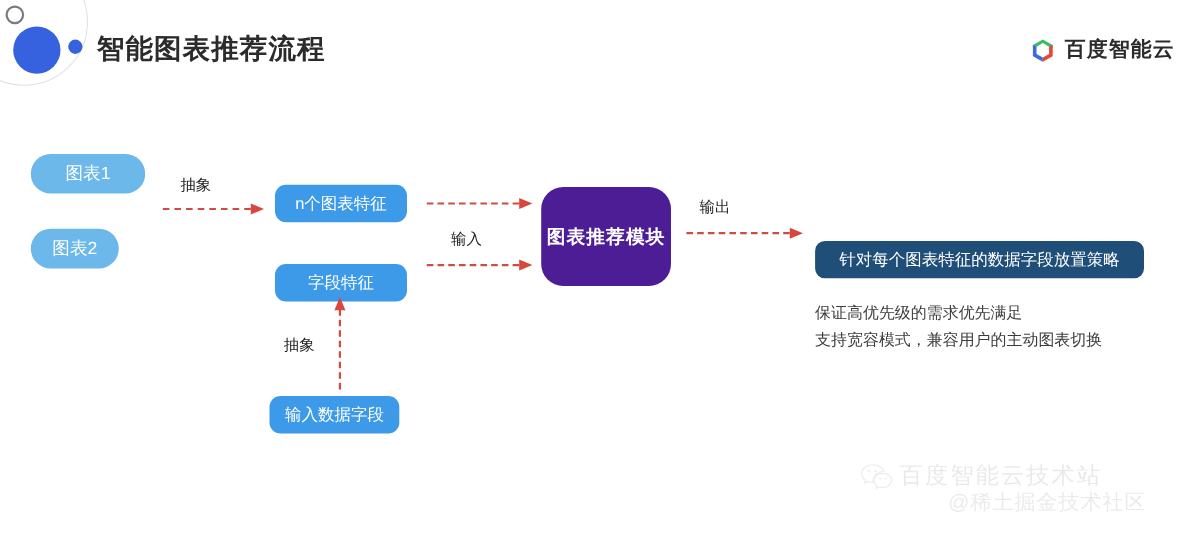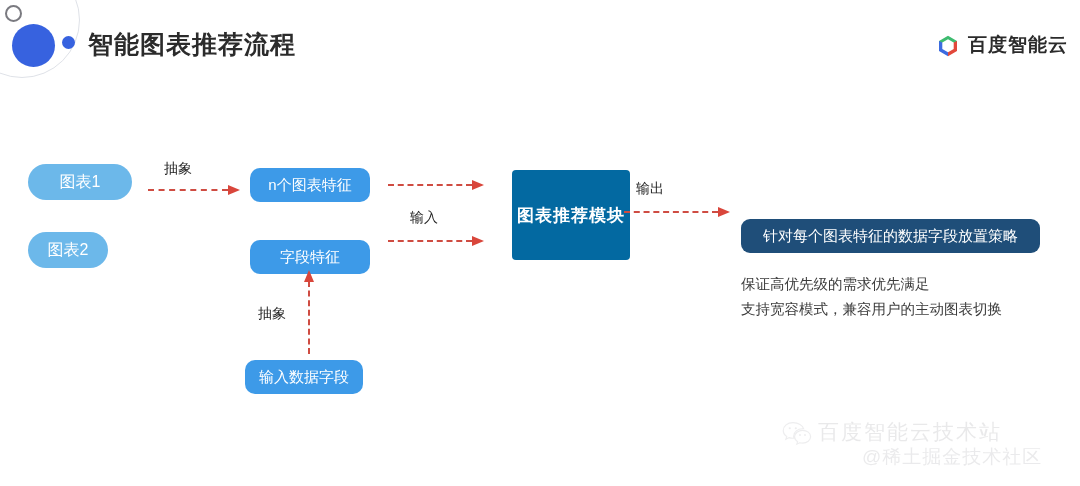--- a/index.html
+++ b/index.html
@@ -86,34 +86,32 @@
     align-items: center;
     justify-content: center;
     box-sizing: border-box;
     color: #ffffff;
     white-space: nowrap;
   }
   .node.lightblue {
     background: #6cb8ea;
     border-radius: 18px;
     font-size: 16px;
-    margin-top: 24px;
   }
   .node.midblue {
     background: #3d9ae8;
     border-radius: 10px;
     font-size: 15px;
   }
   .node.deepblue {
-    background: #0369a1;
-    border-radius: 4px;
+    background: #4c1d95;
+    border-radius: 20px;
     font-size: 17px;
     font-weight: bold;
     letter-spacing: 1px;
-    margin-left: 20px;
   }
   .node.navy {
     background: #1f4e79;
     border-radius: 9px;
     font-size: 15px;
   }
 
   
   .arrow-h {
     position: absolute;

